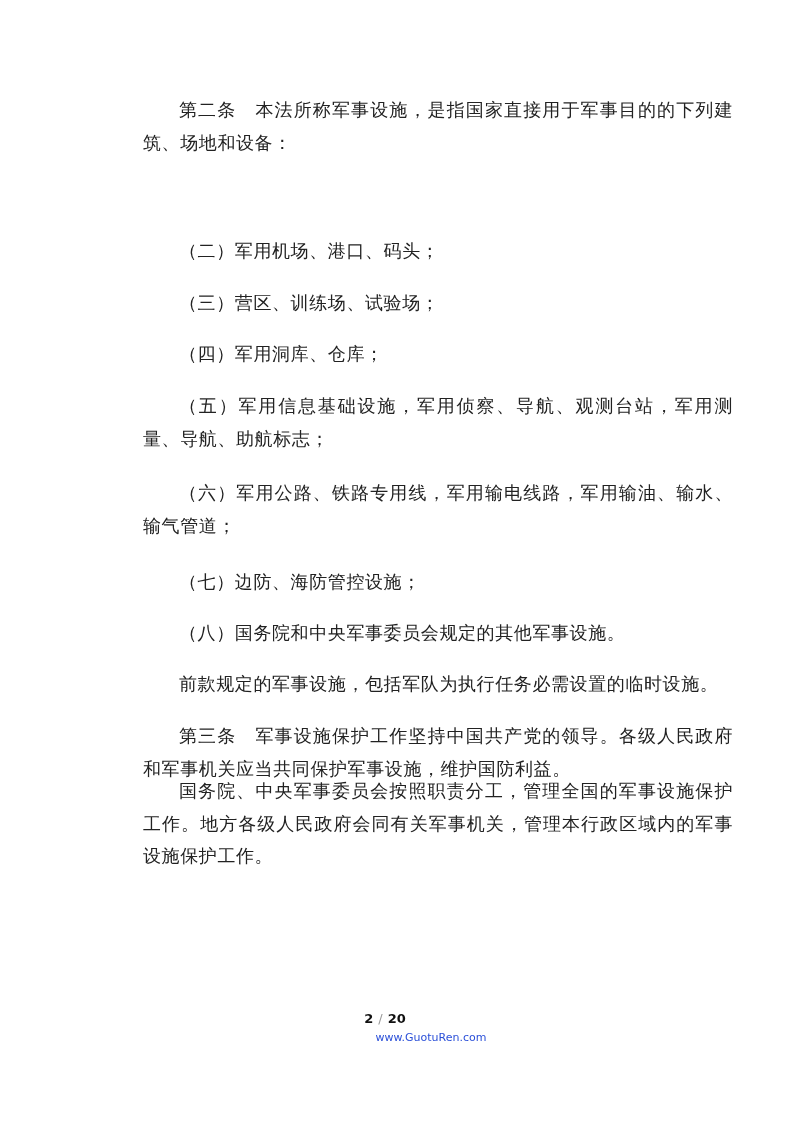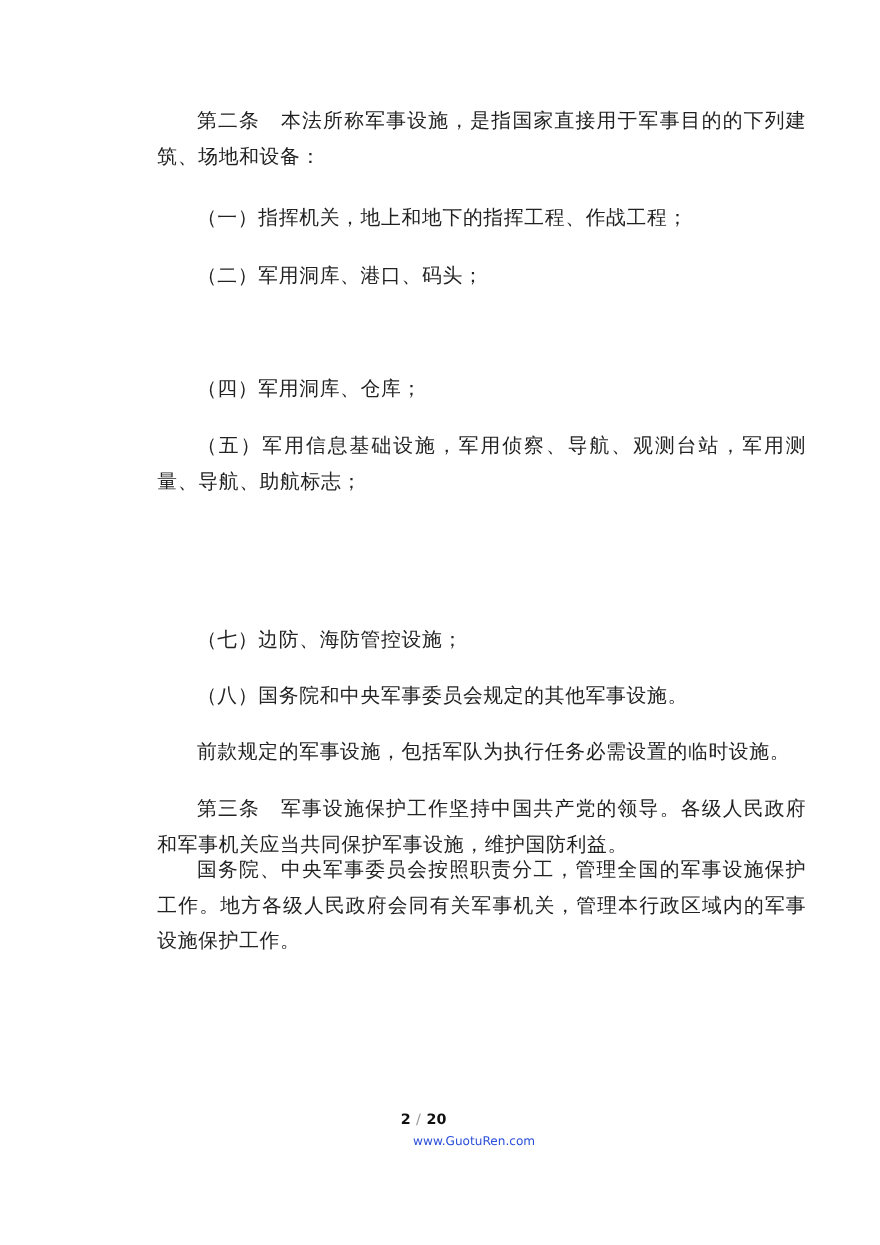--- a/index.html
+++ b/index.html
@@ -12,24 +12,25 @@
           font-family: "DejaVu Sans", sans-serif; font-size: 13px; font-weight: bold; color: #111; }
   .footer-page .sep { font-weight: normal; color: #999; padding: 0 5px; }
   .footer-link { position: absolute; left: 0; width: 800px; top: 1031px; text-align: center;
           font-family: "DejaVu Sans", sans-serif; font-size: 11px; color: #2a4fd8; }
 </style>
 </head>
 <body>
 
 <div class="page">
   <p class="para" style="top:94px">第二条　本法所称军事设施，是指国家直接用于军事目的的下列建筑、场地和设备：</p>
-  <p class="para" style="top:183px">（一）指挥机关，地上和地下的指挥工程、作战工程；</p>
-  <p class="para" style="top:235px">（二）军用洞库、港口、码头；</p>
+  <p class="para" style="top:235px">（二）军用机场、港口、码头；</p>
+  <p class="para" style="top:287px">（三）营区、训练场、试验场；</p>
   <p class="para" style="top:390px">（五）军用信息基础设施，军用侦察、导航、观测台站，军用测量、导航、助航标志；</p>
   <p class="para" style="top:338px">（四）军用洞库、仓库；</p>
+  <p class="para" style="top:477px">（六）军用公路、铁路专用线，军用输电线路，军用输油、输水、输气管道；</p>
   <p class="para" style="top:566px">（七）边防、海防管控设施；</p>
   <p class="para" style="top:617px">（八）国务院和中央军事委员会规定的其他军事设施。</p>
   <p class="para" style="top:720px">第三条　军事设施保护工作坚持中国共产党的领导。各级人民政府和军事机关应当共同保护军事设施，维护国防利益。</p>
   <p class="para" style="top:668px">前款规定的军事设施，包括军队为执行任务必需设置的临时设施。</p>
   <p class="para" style="top:775px">国务院、中央军事委员会按照职责分工，管理全国的军事设施保护工作。地方各级人民政府会同有关军事机关，管理本行政区域内的军事设施保护工作。</p>
 
   <div class="footer-page">
     <span>2</span><span class="sep">/</span><span>20</span>
   </div>
   <div class="footer-link">www.GuotuRen.com</div>

